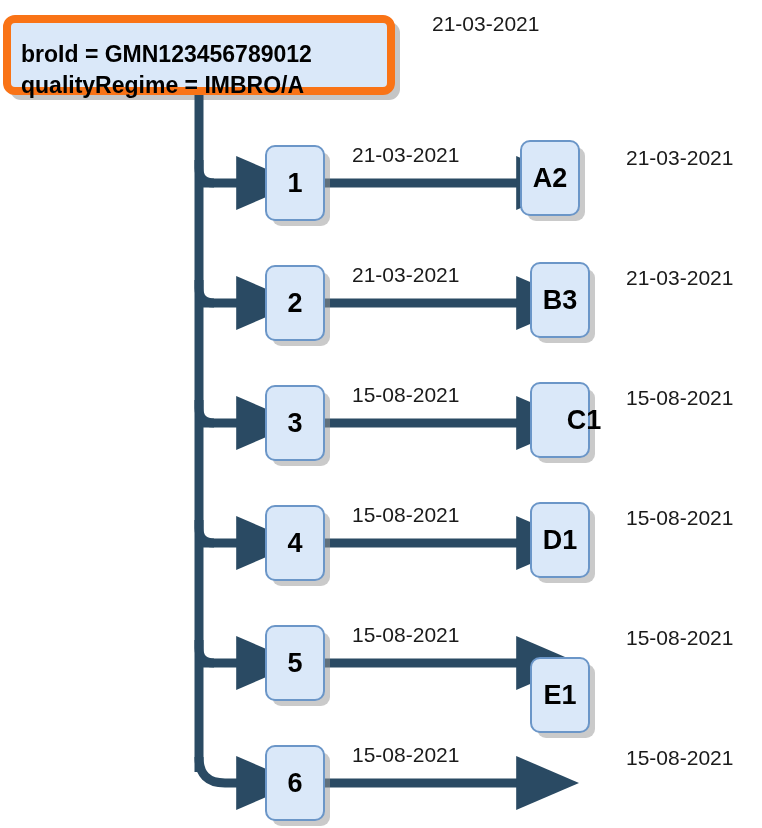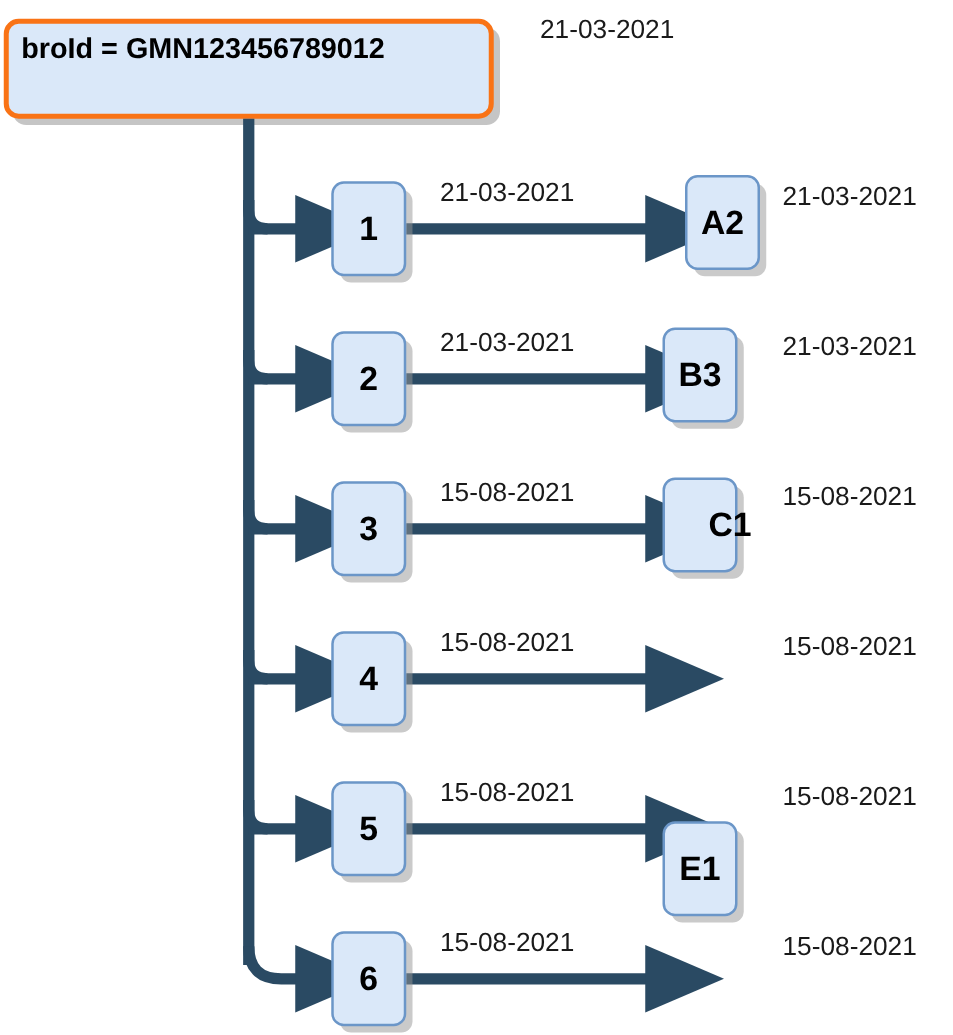--- a/index.html
+++ b/index.html
@@ -19,25 +19,25 @@
   }
 
   
   .root-node {
     position: absolute;
     left: 3px;
     top: 15px;
     width: 392px;
     height: 80px;
     background: #dae8f9;
-    border: 4px solid #f97316;
+    border: 8px solid #f97316;
     border-radius: 12px;
     box-shadow: 6px 6px 0 -1px rgba(150,150,150,0.55);
     box-sizing: border-box;
-    padding: 4px 0 0 10px;
+    padding: 16px 0 0 10px;
   }
   .root-line {
     font-size: 23px;
     font-weight: bold;
     color: #000000;
     line-height: 31px;
     white-space: nowrap;
   }
 
   
@@ -82,20 +82,21 @@
     white-space: nowrap;
   }
 </style>
 </head>
 <body>
 
 <div id="canvas">
 
   <div class="root-node">
     <div class="root-line">broId = GMN123456789012</div>
+    <div class="root-line">qualityRegime = IMBRO/A</div>
   </div>
 
   <div class="side-label" style="left:432px; top:12px;">21-03-2021</div>
 
   <svg id="wires" viewBox="0 0 762 828" width="762" height="828">
     <defs>
       <marker id="arrowhead" markerWidth="7" markerHeight="7" refX="0.2" refY="3" orient="auto" markerUnits="strokeWidth">
         <path d="M0,0 L7,3 L0,6 z" fill="#2a4a63"></path>
       </marker>
     </defs>
@@ -120,21 +121,21 @@
     <path d="M325,423 L518,423" fill="none" stroke="#2a4a63" stroke-width="9" marker-end="url(#arrowhead)"></path>
     <path d="M325,543 L518,543" fill="none" stroke="#2a4a63" stroke-width="9" marker-end="url(#arrowhead)"></path>
     <path d="M325,663 L518,663" fill="none" stroke="#2a4a63" stroke-width="9" marker-end="url(#arrowhead)"></path>
     <path d="M325,783 L518,783" fill="none" stroke="#2a4a63" stroke-width="9" marker-end="url(#arrowhead)"></path>
   </svg>
 
   <div class="node" style="left:265px; top:145px;">
     <span>1</span>
   </div>
   <div class="edge-label" style="left:352px; top:143px;">21-03-2021</div>
-  <div class="node" style="left:548px; top:140px;">
+  <div class="node" style="left:520px; top:140px;">
     <span>A2</span>
   </div>
   <div class="side-label" style="left:626px; top:146px;">21-03-2021</div>
 
   <div class="node" style="left:265px; top:265px;">
     <span>2</span>
   </div>
   <div class="edge-label" style="left:352px; top:263px;">21-03-2021</div>
   <div class="node" style="left:530px; top:262px;">
     <span>B3</span>
@@ -147,20 +148,23 @@
   <div class="edge-label" style="left:352px; top:383px;">15-08-2021</div>
   <div class="node" style="left:530px; top:382px;padding-left:48px;">
     <span>C1</span>
   </div>
   <div class="side-label" style="left:626px; top:386px;">15-08-2021</div>
 
   <div class="node" style="left:265px; top:505px;">
     <span>4</span>
   </div>
   <div class="edge-label" style="left:352px; top:503px;">15-08-2021</div>
+  <div class="node" style="left:530px; top:502px;">
+    <span>D1</span>
+  </div>
   <div class="side-label" style="left:626px; top:506px;">15-08-2021</div>
 
   <div class="node" style="left:265px; top:625px;">
     <span>5</span>
   </div>
   <div class="edge-label" style="left:352px; top:623px;">15-08-2021</div>
   <div class="node" style="left:530px; top:622px;margin-top:35px;">
     <span>E1</span>
   </div>
   <div class="side-label" style="left:626px; top:626px;">15-08-2021</div>

